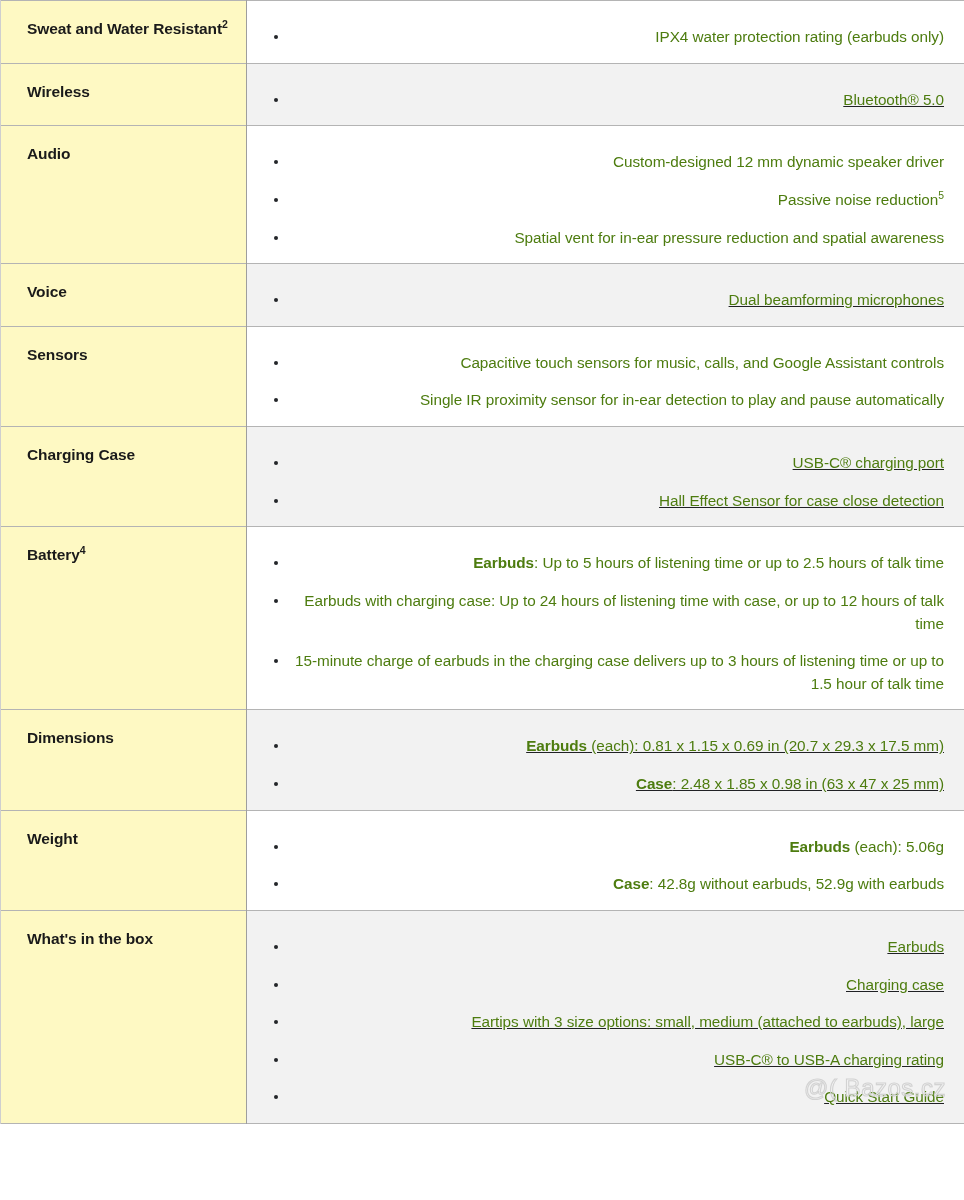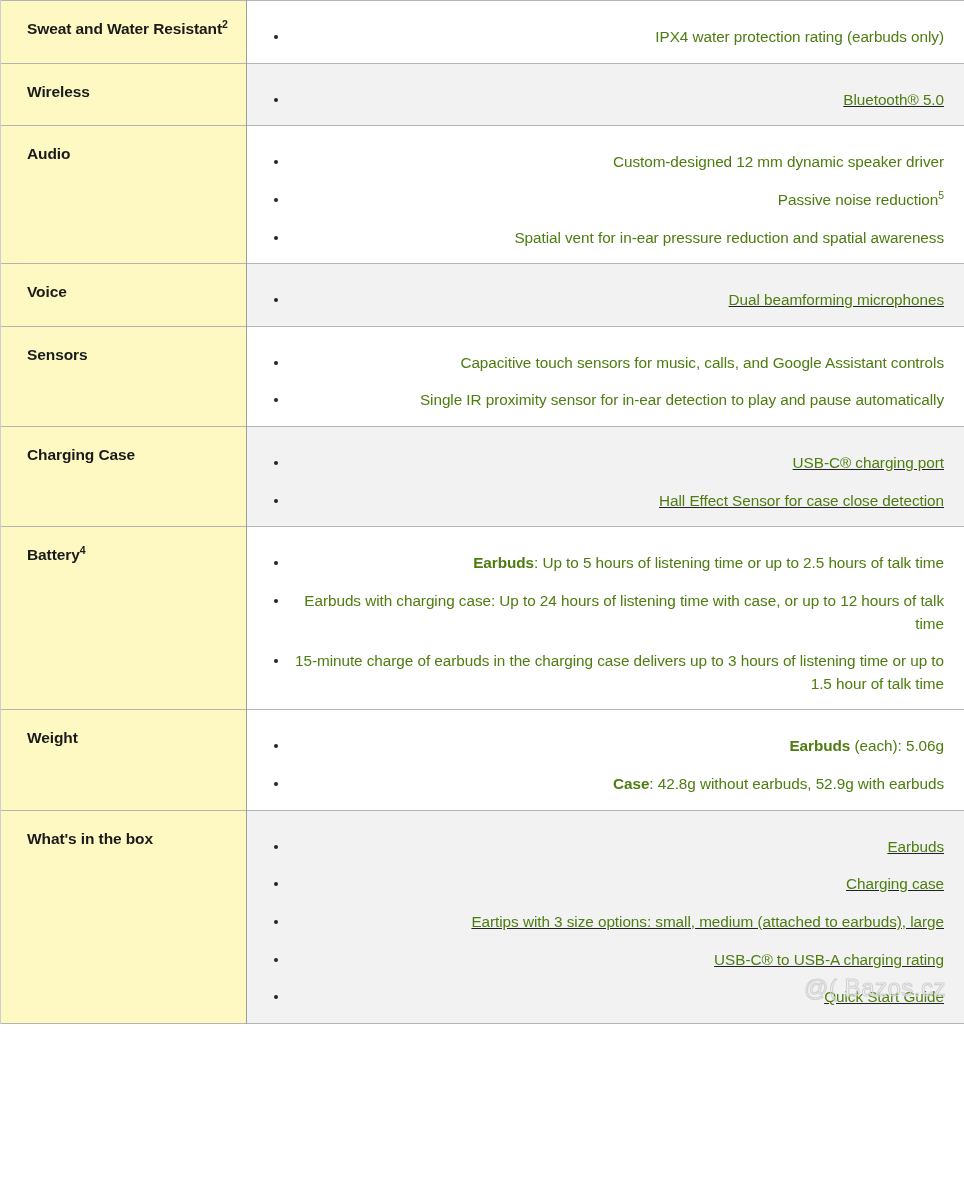--- a/index.html
+++ b/index.html
@@ -155,20 +155,29 @@
         <tr class="spec-row">
           <td class="label-cell"><span>Battery</span><sup>4</sup></td>
           <td class="value-cell">
             <ul class="bullets">
               <li><span class="b">Earbuds</span><span>: Up to 5 hours of listening time or up to 2.5 hours of talk time</span></li>
               <li><span>Earbuds with charging case: Up to 24 hours of listening time with case, or up to 12 hours of talk time</span></li>
               <li><span>15-minute charge of earbuds in the charging case delivers up to 3 hours of listening time or up to 1.5 hour of talk time</span></li>
             </ul>
           </td>
         </tr>
+        <tr class="spec-row alt">
+          <td class="label-cell"><span>Dimensions</span></td>
+          <td class="value-cell">
+            <ul class="bullets">
+              <li><span class="b">Earbuds</span><span> (each): 0.81 x 1.15 x 0.69 in (20.7 x 29.3 x 17.5 mm)</span></li>
+              <li><span class="b">Case</span><span>: 2.48 x 1.85 x 0.98 in (63 x 47 x 25 mm)</span></li>
+            </ul>
+          </td>
+        </tr>
         <tr class="spec-row">
           <td class="label-cell"><span>Weight</span></td>
           <td class="value-cell">
             <ul class="bullets">
               <li><span class="b">Earbuds</span><span> (each): 5.06g</span></li>
               <li><span class="b">Case</span><span>: 42.8g without earbuds, 52.9g with earbuds</span></li>
             </ul>
           </td>
         </tr>
         <tr class="spec-row alt">

